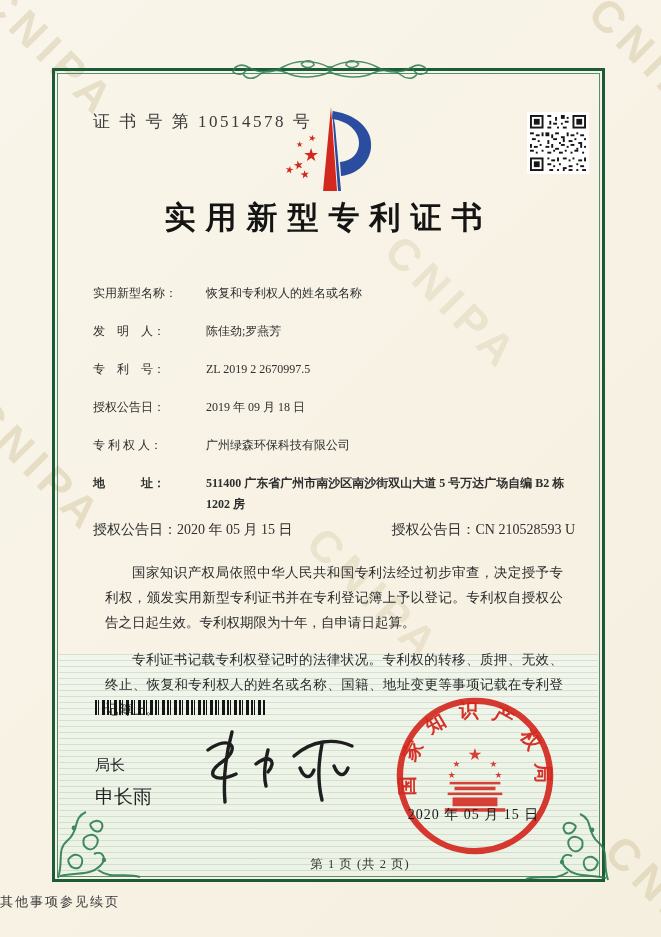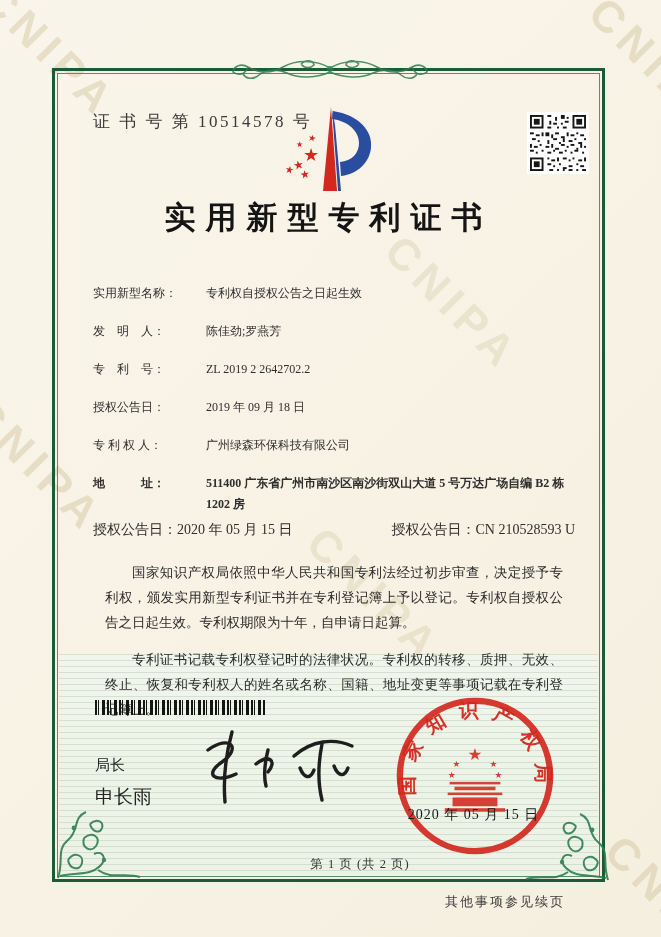--- a/index.html
+++ b/index.html
@@ -95,21 +95,21 @@
   .corner-orn{position:absolute;z-index:4;}
   .corner-orn.left{left:54px;top:806px;}
   .corner-orn.right{left:524px;top:808px;transform:scaleX(-1);}
   .top-orn{position:absolute;left:225px;top:56px;z-index:3;}
   .qr{position:absolute;left:527px;top:112px;z-index:4;background:#fff;padding:3px;}
   .page-num{
     position:absolute;left:52px;top:856px;width:566px;text-align:center;
     font-size:12.5px;letter-spacing:1px;color:#333;z-index:4;margin-left:25px;
   }
   .footer-note{
-    position:absolute;left:0;top:893px;width:565px;text-align:right;
+    position:absolute;left:0;top:893px;width:565px;text-align:left;
     font-size:13px;letter-spacing:2px;color:#3c3c3c;z-index:4;
   }
 </style>
 </head>
 <body>
 
 <div class="page">
 
   <span class="wm" style="left:-35px;top:25px">CNIPA</span>
   <span class="wm" style="left:572px;top:40px">CNIPA</span>
@@ -242,29 +242,29 @@
         <rect x="24" y="28" width="1" height="1"></rect>
         <rect x="27" y="28" width="2" height="1"></rect>
     </g>
   </svg>
 
   <div class="title">实用新型专利证书</div>
 
   <div class="fields">
     <div class="frow">
       <span class="flabel">实用新型名称：</span>
-      <span class="fvalue">专利权自授权公告之日起生效</span>
+      <span class="fvalue">恢复和专利权人的姓名或名称</span>
     </div>
     <div class="frow">
       <span class="flabel">发　明　人：</span>
       <span class="fvalue">陈佳劲;罗燕芳</span>
     </div>
     <div class="frow">
       <span class="flabel">专　利　号：</span>
-      <span class="fvalue">ZL 2019 2 2642702.2</span>
+      <span class="fvalue">ZL 2019 2 2670997.5</span>
     </div>
     <div class="frow">
       <span class="flabel">授权公告日：</span>
       <span class="fvalue">2019 年 09 月 18 日</span>
     </div>
     <div class="frow">
       <span class="flabel">专 利 权 人：</span>
       <span class="fvalue">广州绿森环保科技有限公司</span>
     </div>
     <div class="frow address">

